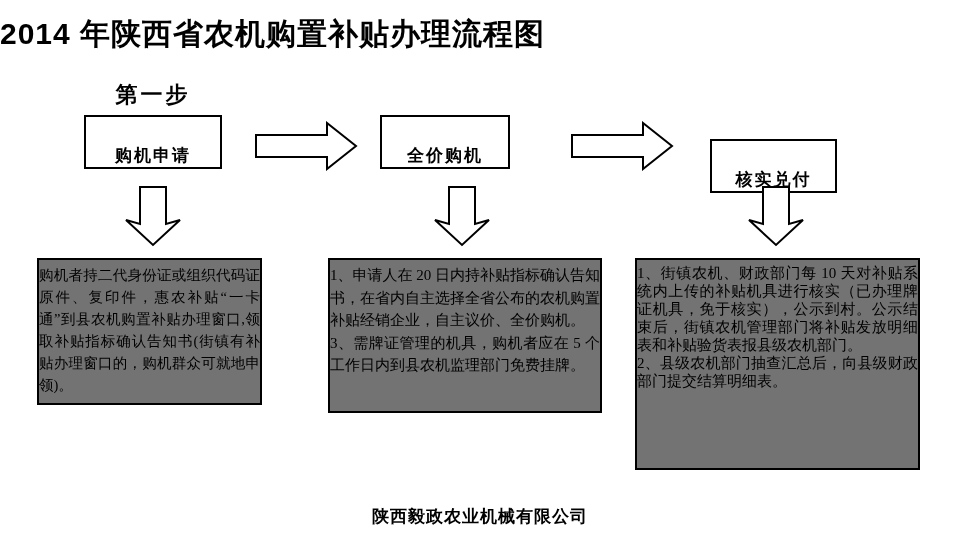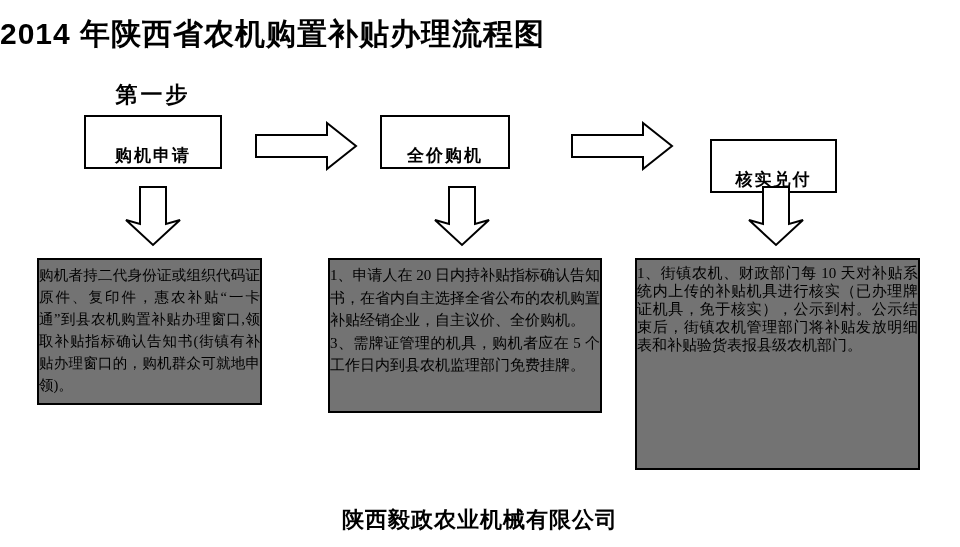--- a/index.html
+++ b/index.html
@@ -56,21 +56,21 @@
     font-size: 15px;
     text-align: justify;
   }
   .detail-box p { margin: 0; }
   .footer {
     position: absolute;
     top: 505px; left: 0; width: 960px;
     text-align: center;
     font-family: "Liberation Sans", sans-serif;
     font-weight: bold;
-    font-size: 22px;
+    font-size: 17px;
     letter-spacing: 1px;
   }
 </style>
 </head>
 <body>
 
 <div class="canvas">
 
   <div class="title">2014 年陕西省农机购置补贴办理流程图</div>
 
@@ -107,17 +107,18 @@
     <p>购机者持二代身份证或组织代码证原件、复印件，惠农补贴“一卡通”到县农机购置补贴办理窗口,领取补贴指标确认告知书(街镇有补贴办理窗口的，购机群众可就地申领)。</p>
   </div>
 
   <div class="detail-box" style="left:328px; width:274px; height:155px; line-height:22.5px;">
     <p>1、申请人在 20 日内持补贴指标确认告知书，在省内自主选择全省公布的农机购置补贴经销企业，自主议价、全价购机。</p>
     <p>3、需牌证管理的机具，购机者应在 5 个工作日内到县农机监理部门免费挂牌。</p>
   </div>
 
   <div class="detail-box" style="left:635px; width:285px; height:212px; line-height:18px;">
     <p>1、街镇农机、财政部门每 10 天对补贴系统内上传的补贴机具进行核实（已办理牌证机具，免于核实），公示到村。公示结束后，街镇农机管理部门将补贴发放明细表和补贴验货表报县级农机部门。</p>
+    <p>2、县级农机部门抽查汇总后，向县级财政部门提交结算明细表。</p>
   </div>
 
   <div class="footer">陕西毅政农业机械有限公司</div>
 
 </div>
 
 </body></html>

